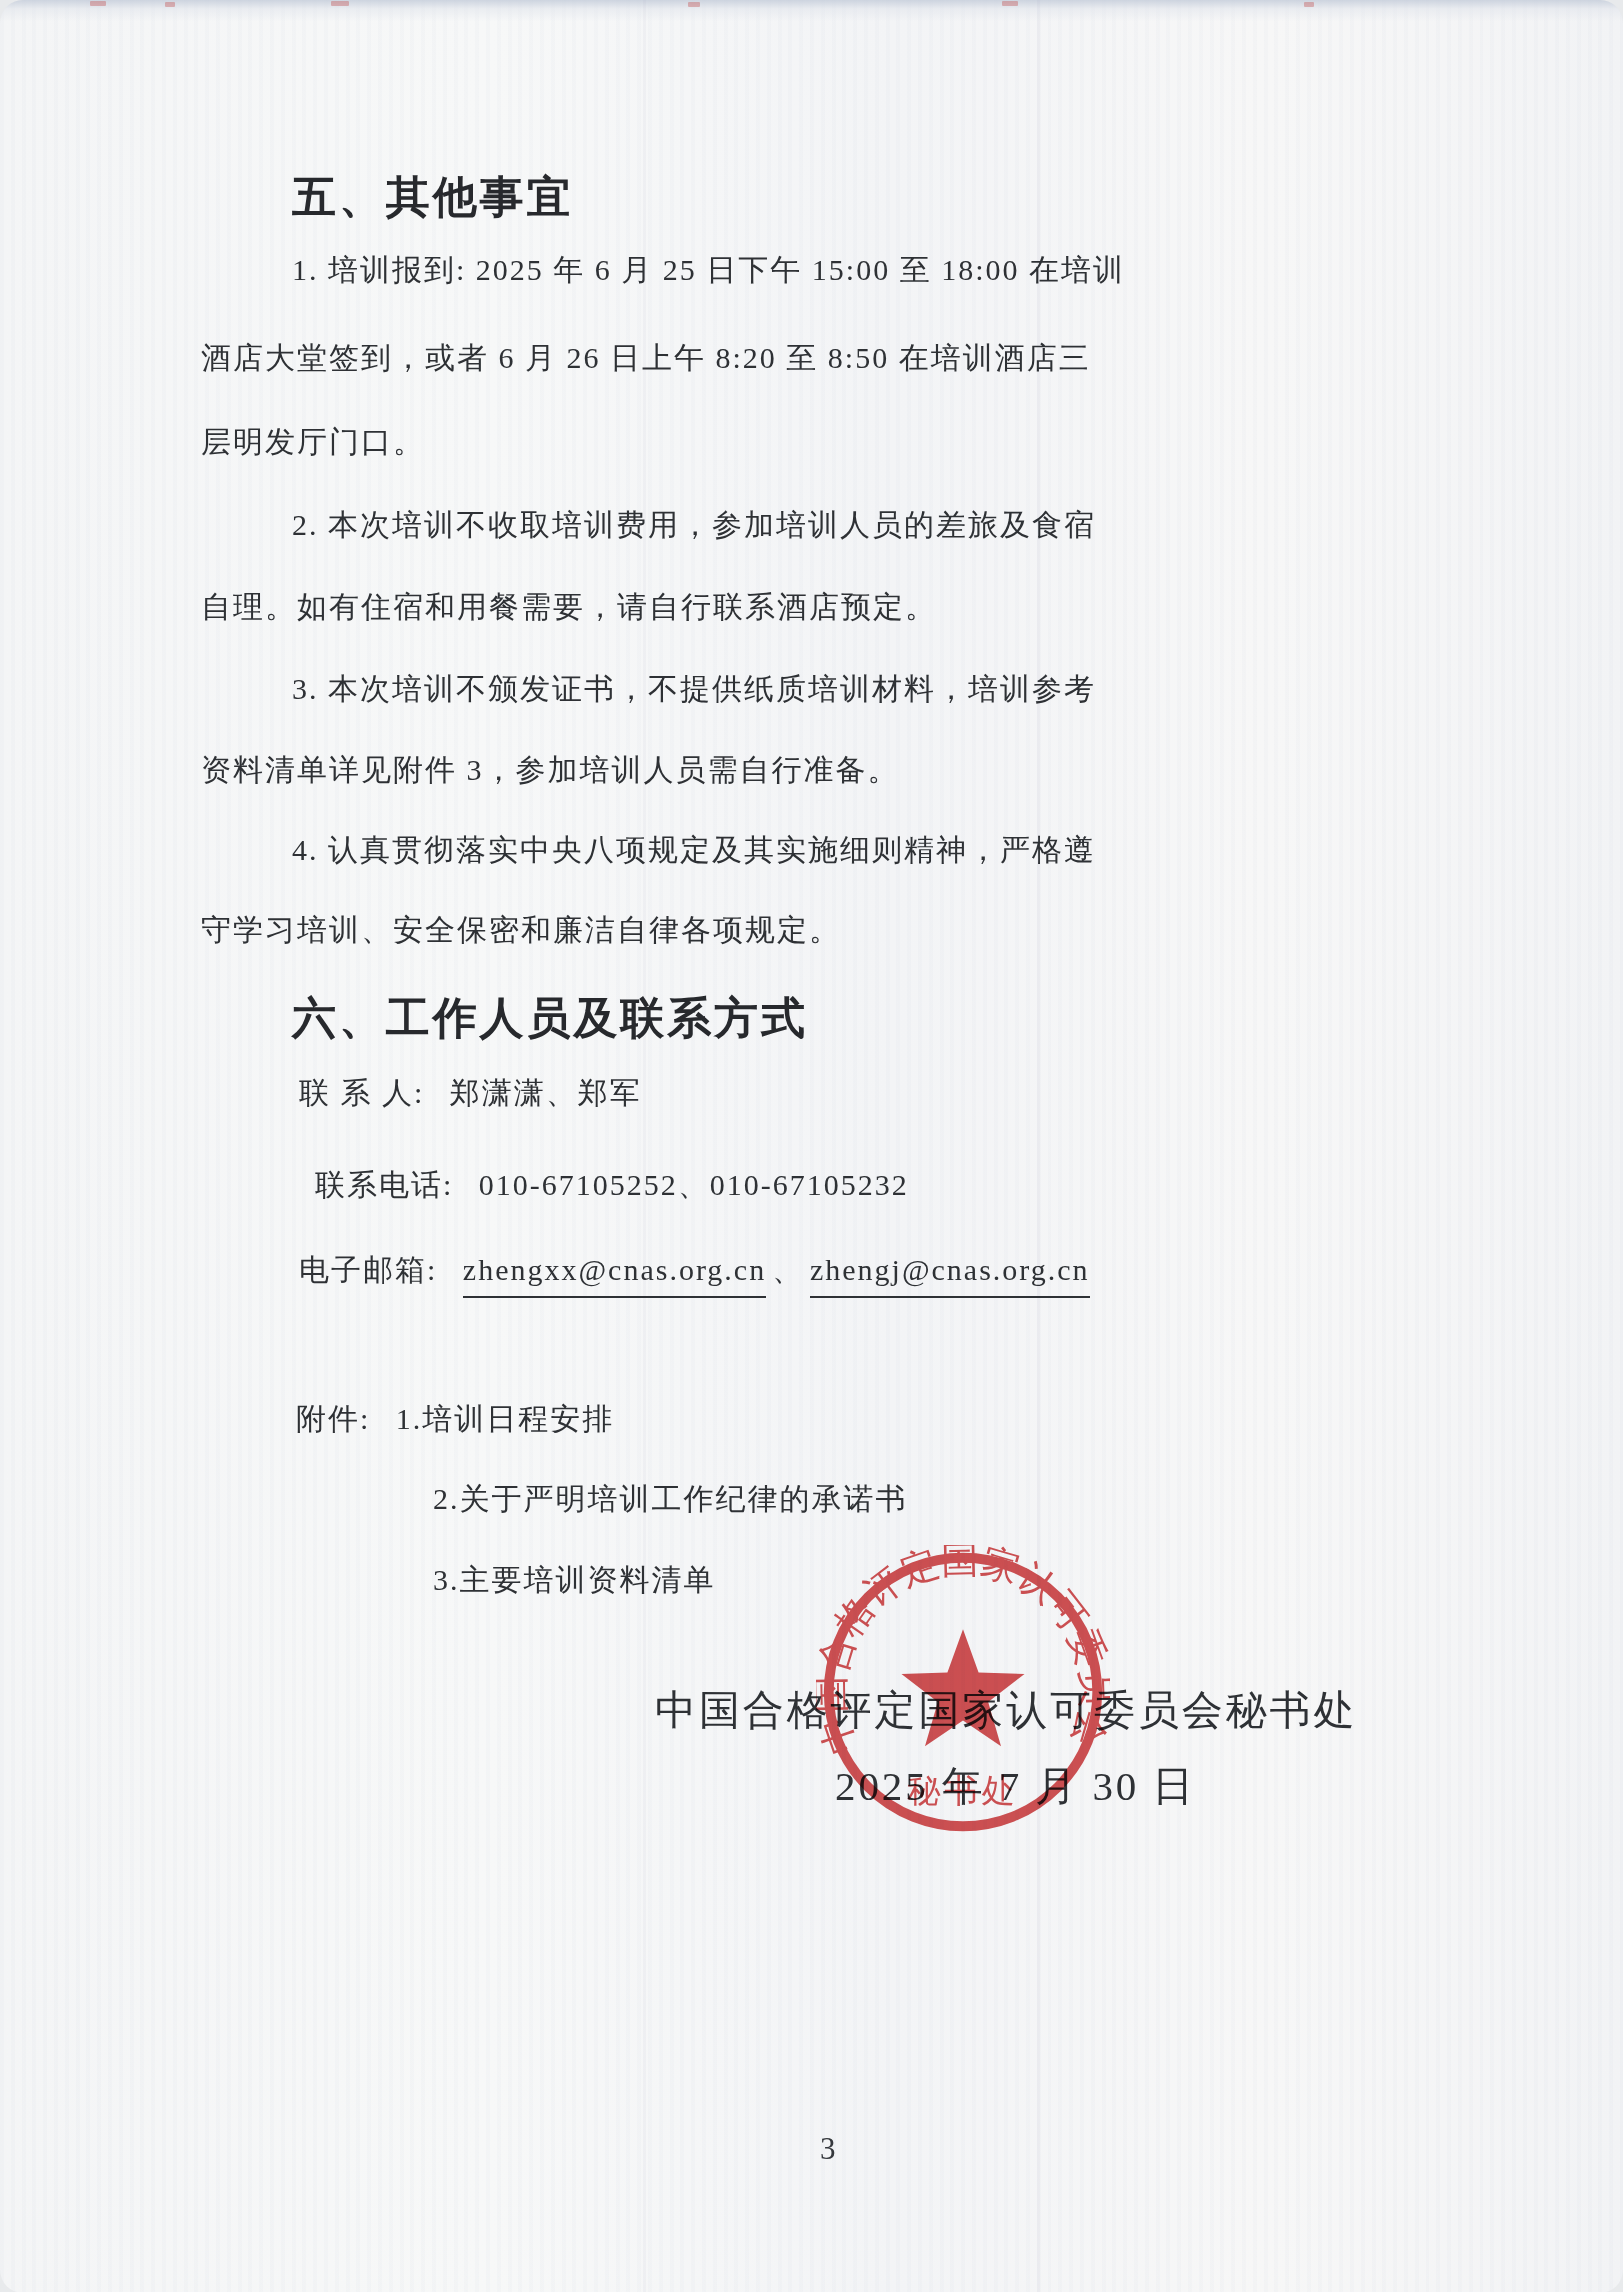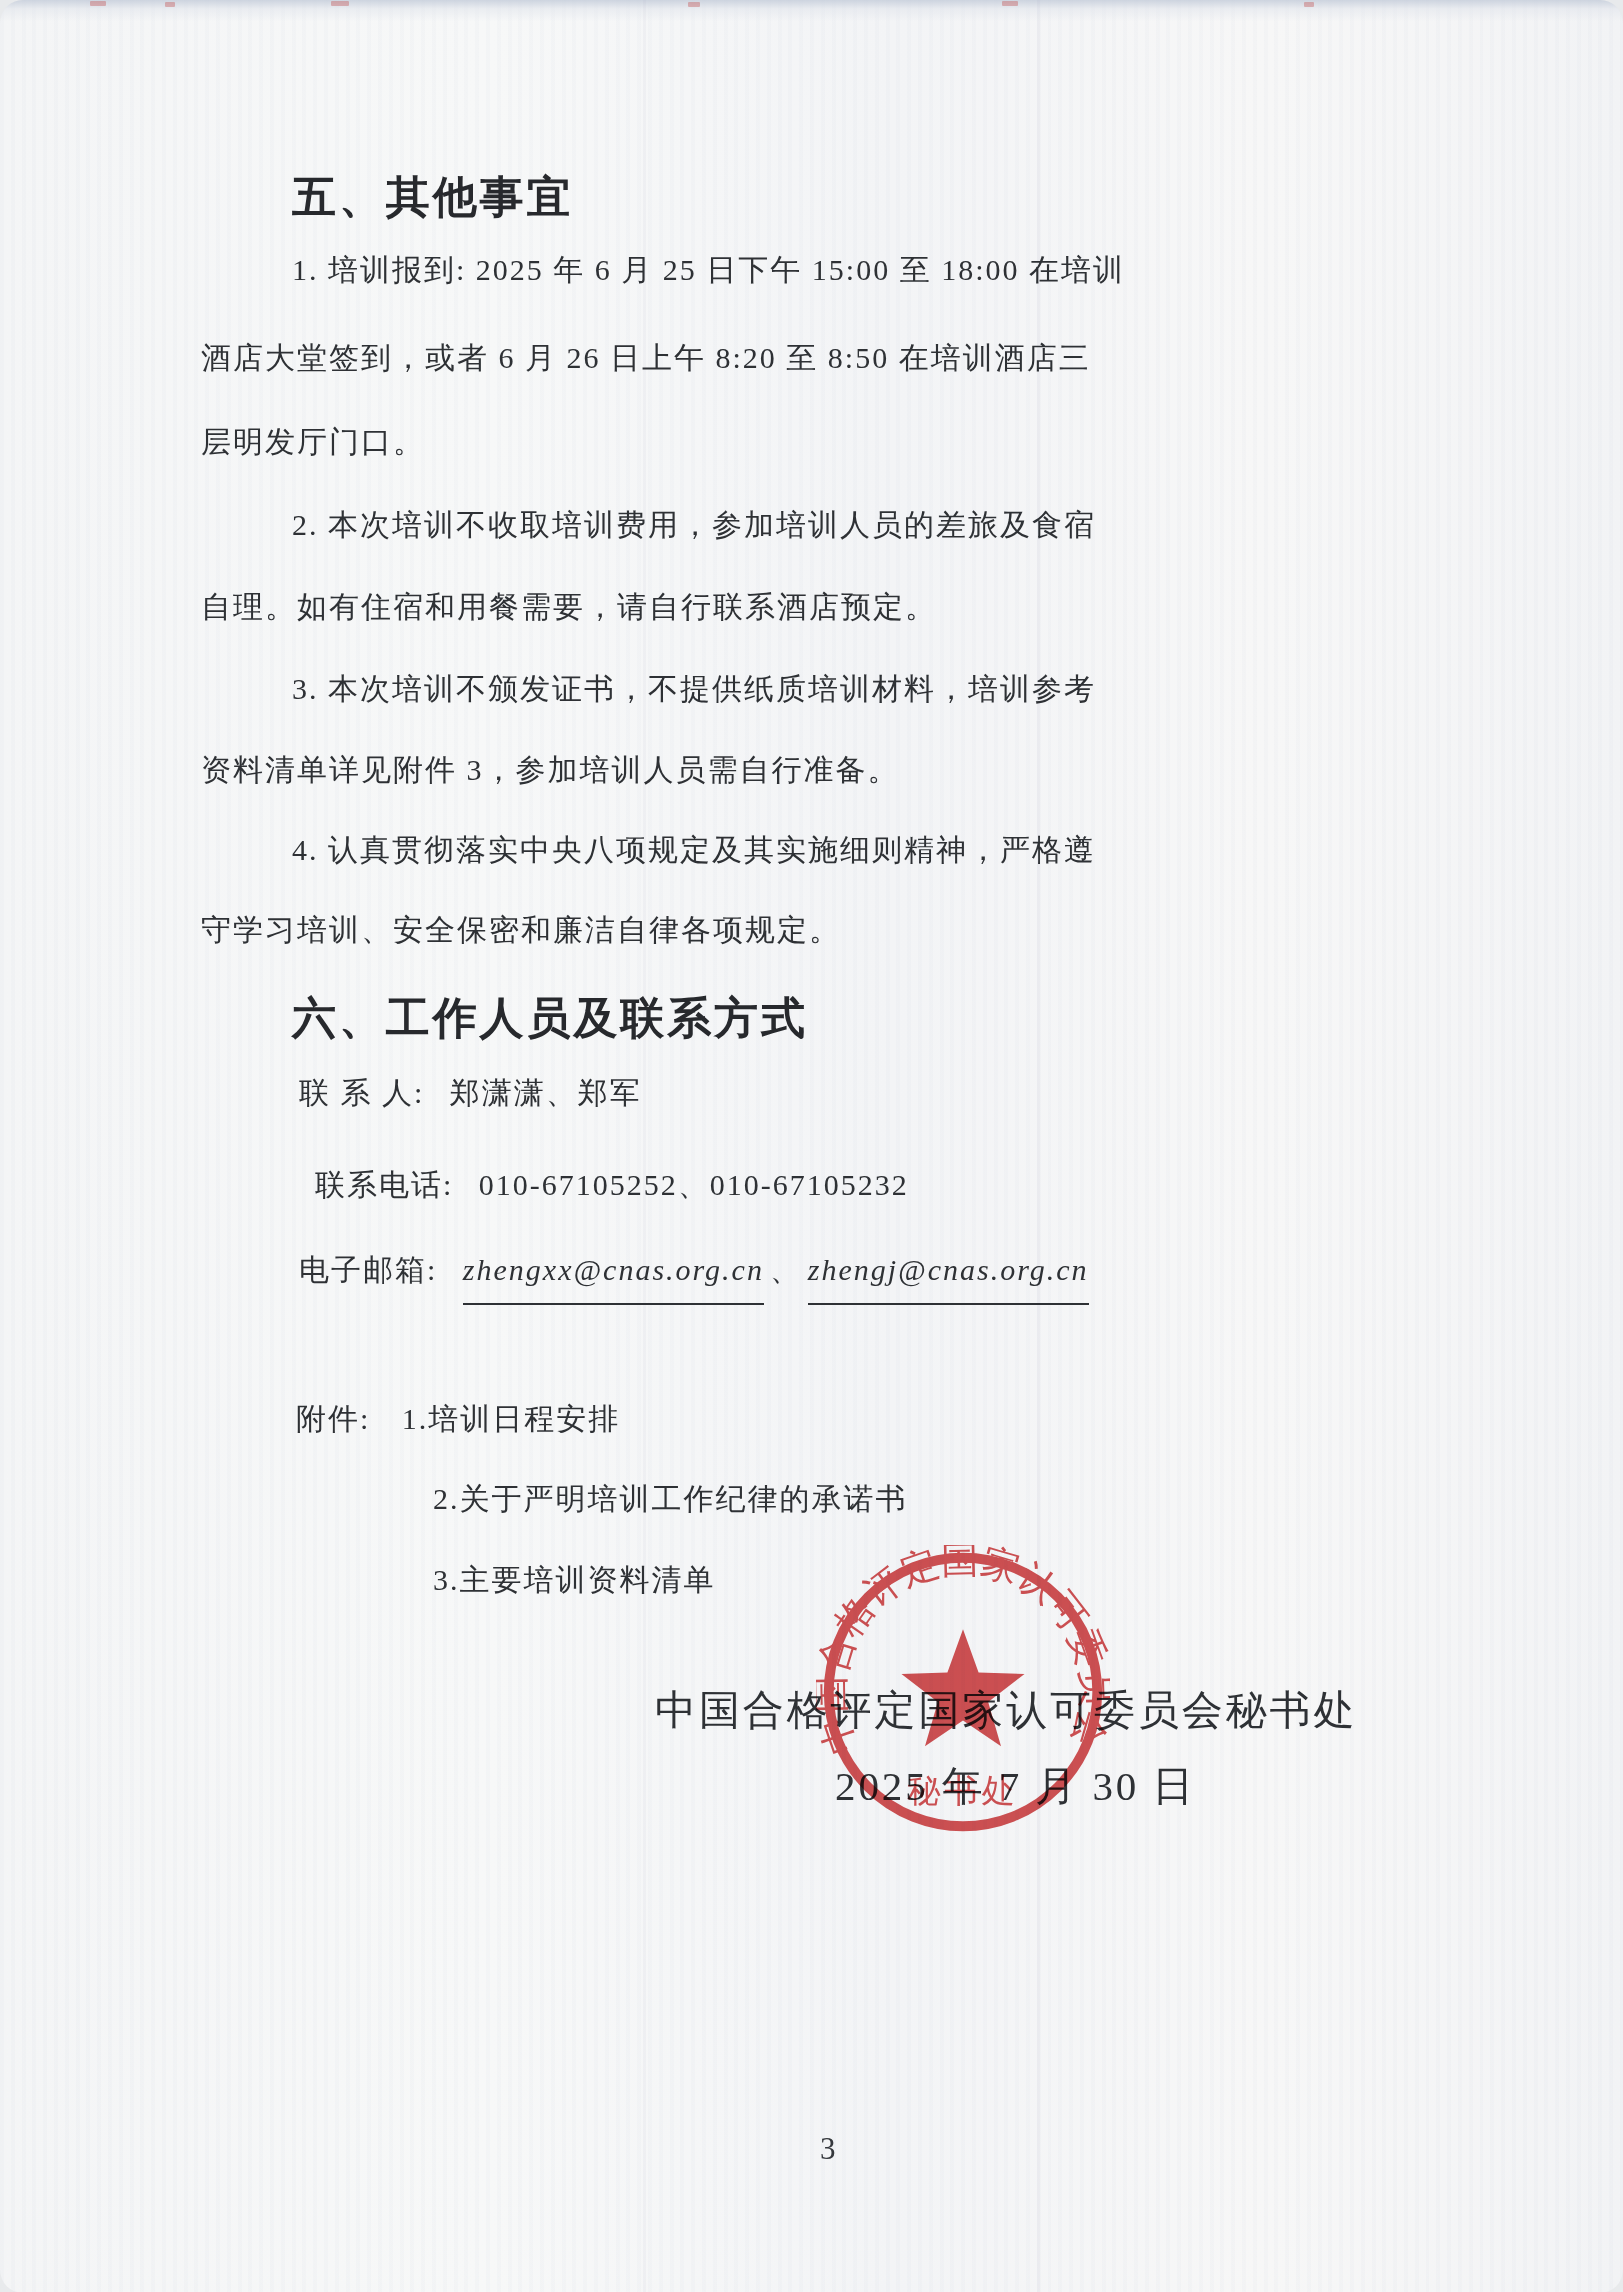--- a/index.html
+++ b/index.html
@@ -38,23 +38,23 @@
     color:#2e3135;
   }
   .h{
     font-family:"Liberation Sans", sans-serif;
     font-weight:700;
     font-size:44px;
     letter-spacing:2.9px;
     color:#27292d;
   }
   .lbl{margin-right:25.5px;}
-  .email{border-bottom:2.9px solid #2e3135;padding-bottom:17px;font-style:italic;}
+  .email{border-bottom:2.9px solid #2e3135;padding-bottom:10px;}
   .sep{margin:0 5.9px;}
-  .att-item{margin-left:6px;}
+  .att-item{margin-left:0;}
 
   .sig{font-size:41px;letter-spacing:2.9px;}
   .pagenum{font-size:31px;letter-spacing:0;color:#35383d;}
 
   .seal{
     position:absolute;left:816px;top:1545px;width:294px;height:294px;
     opacity:.88;mix-blend-mode:multiply;pointer-events:none;
   }
 </style>
 </head>

